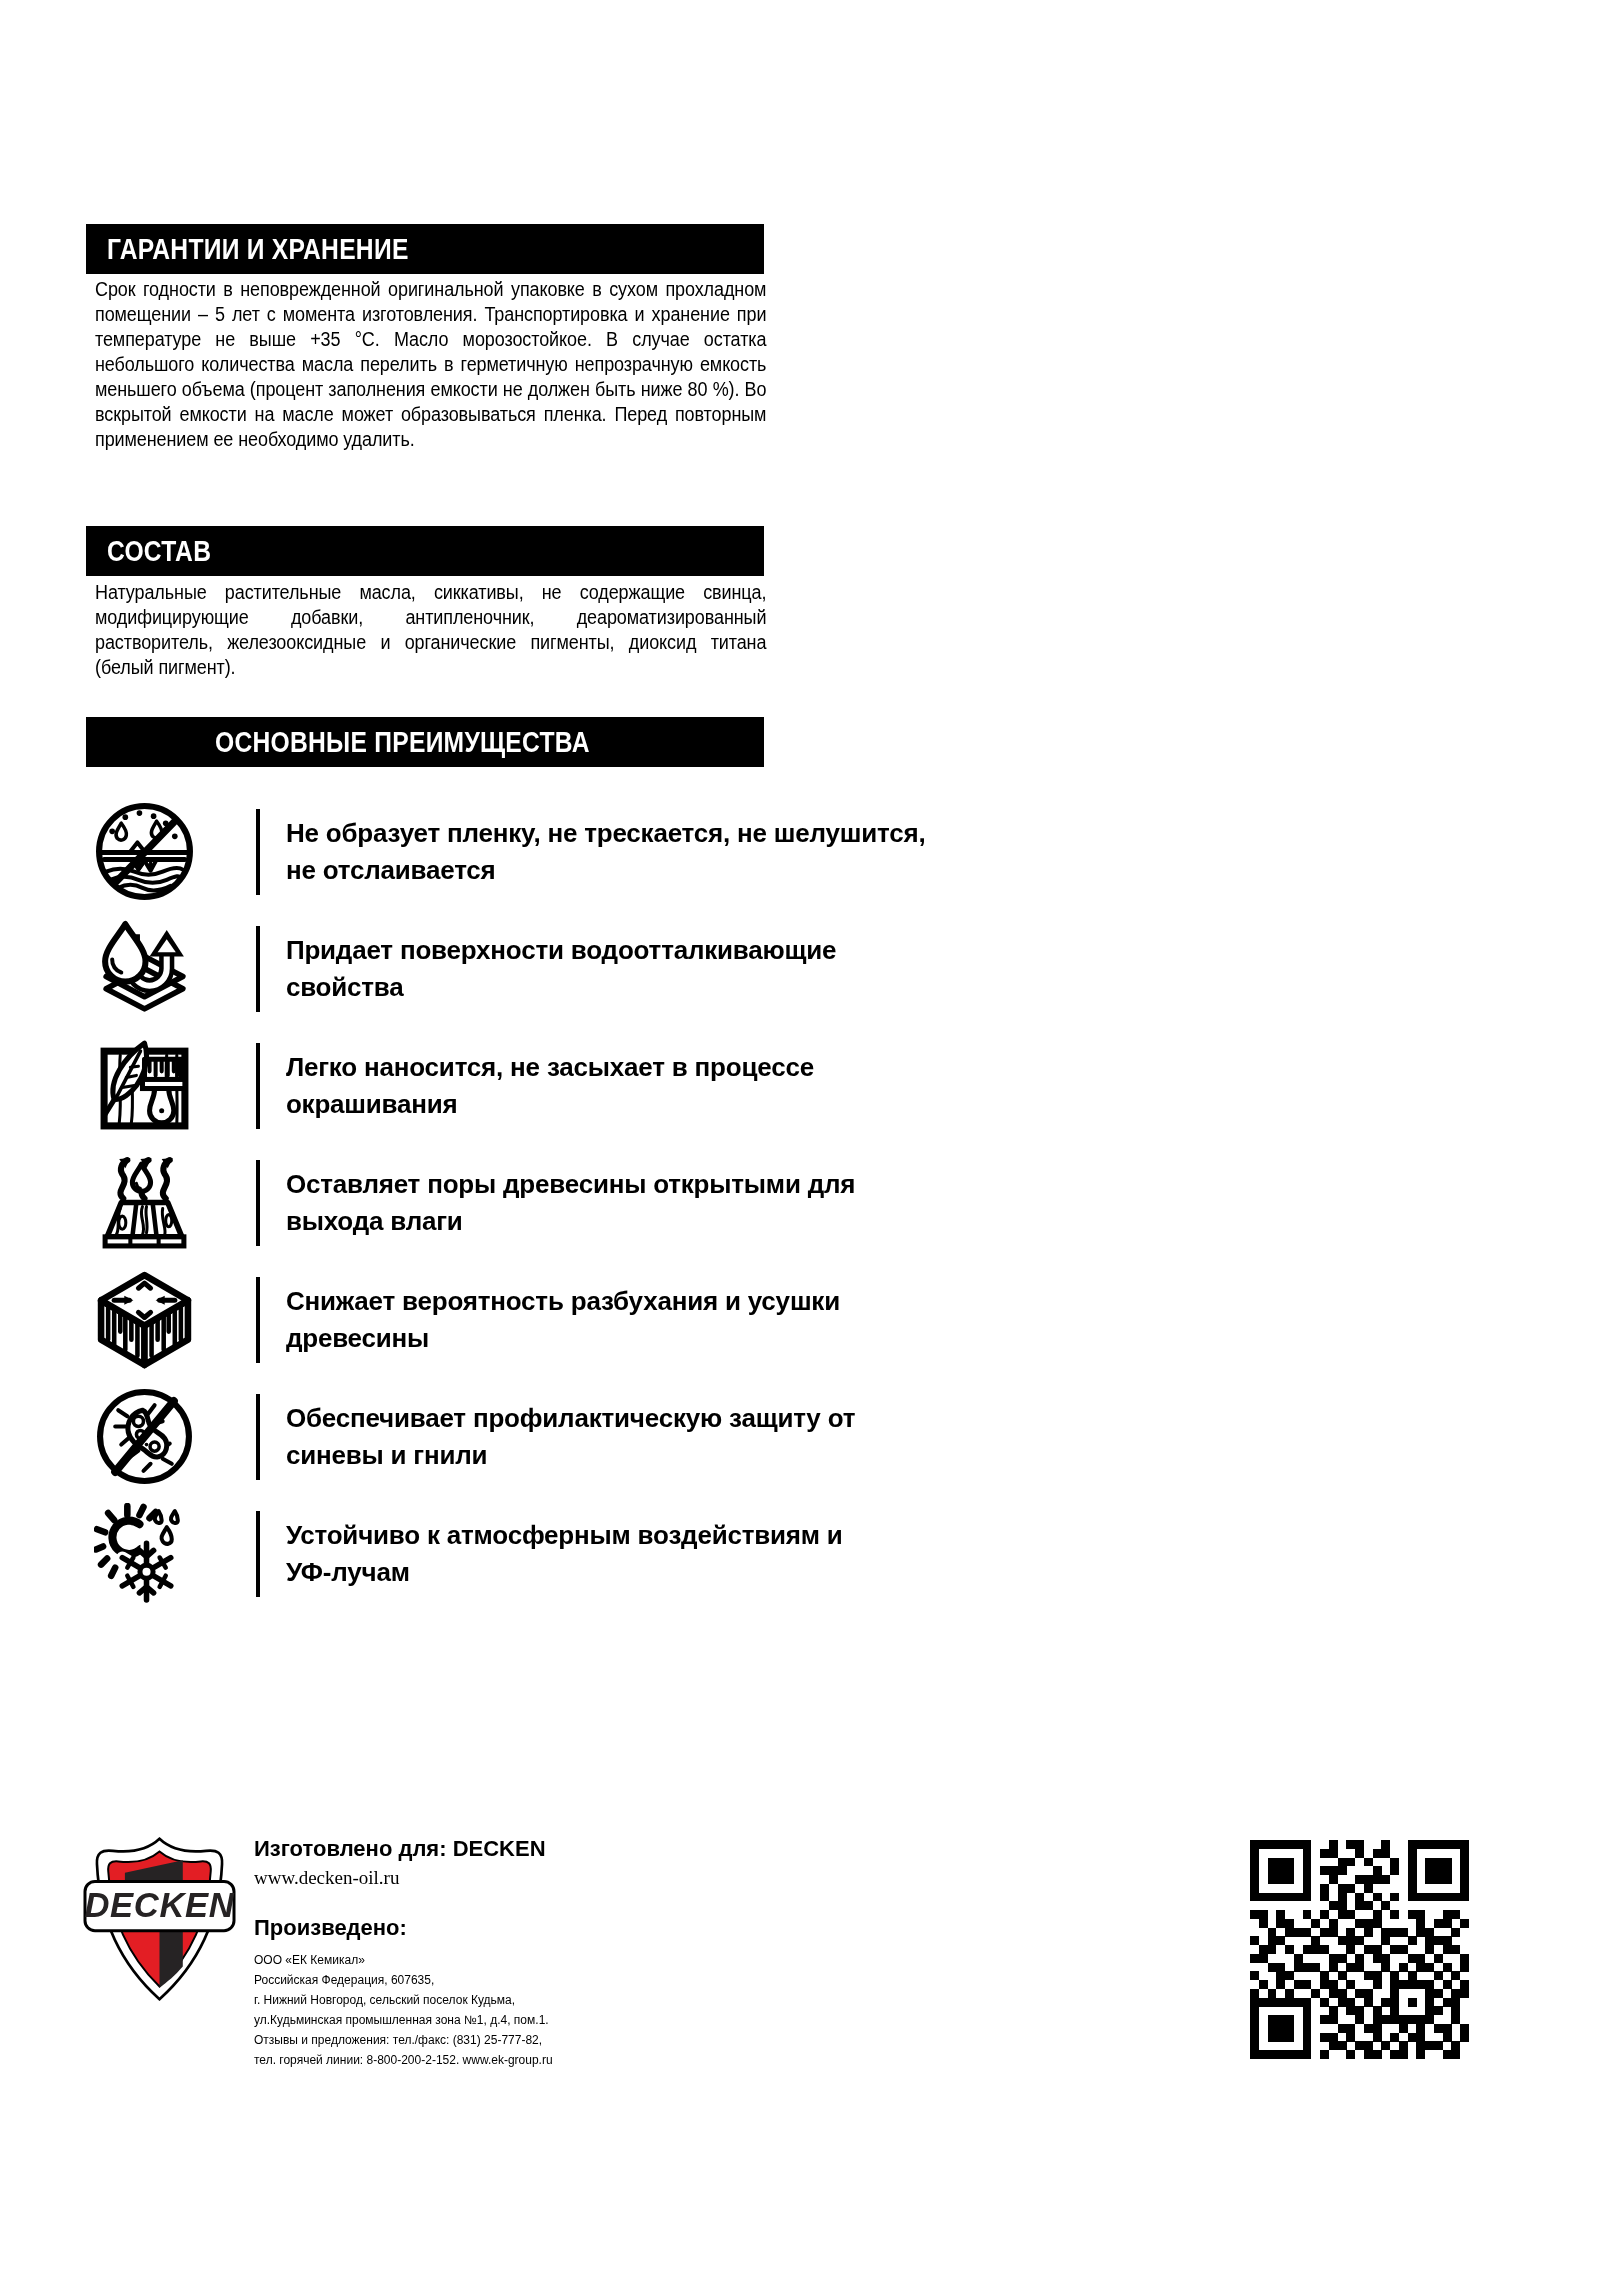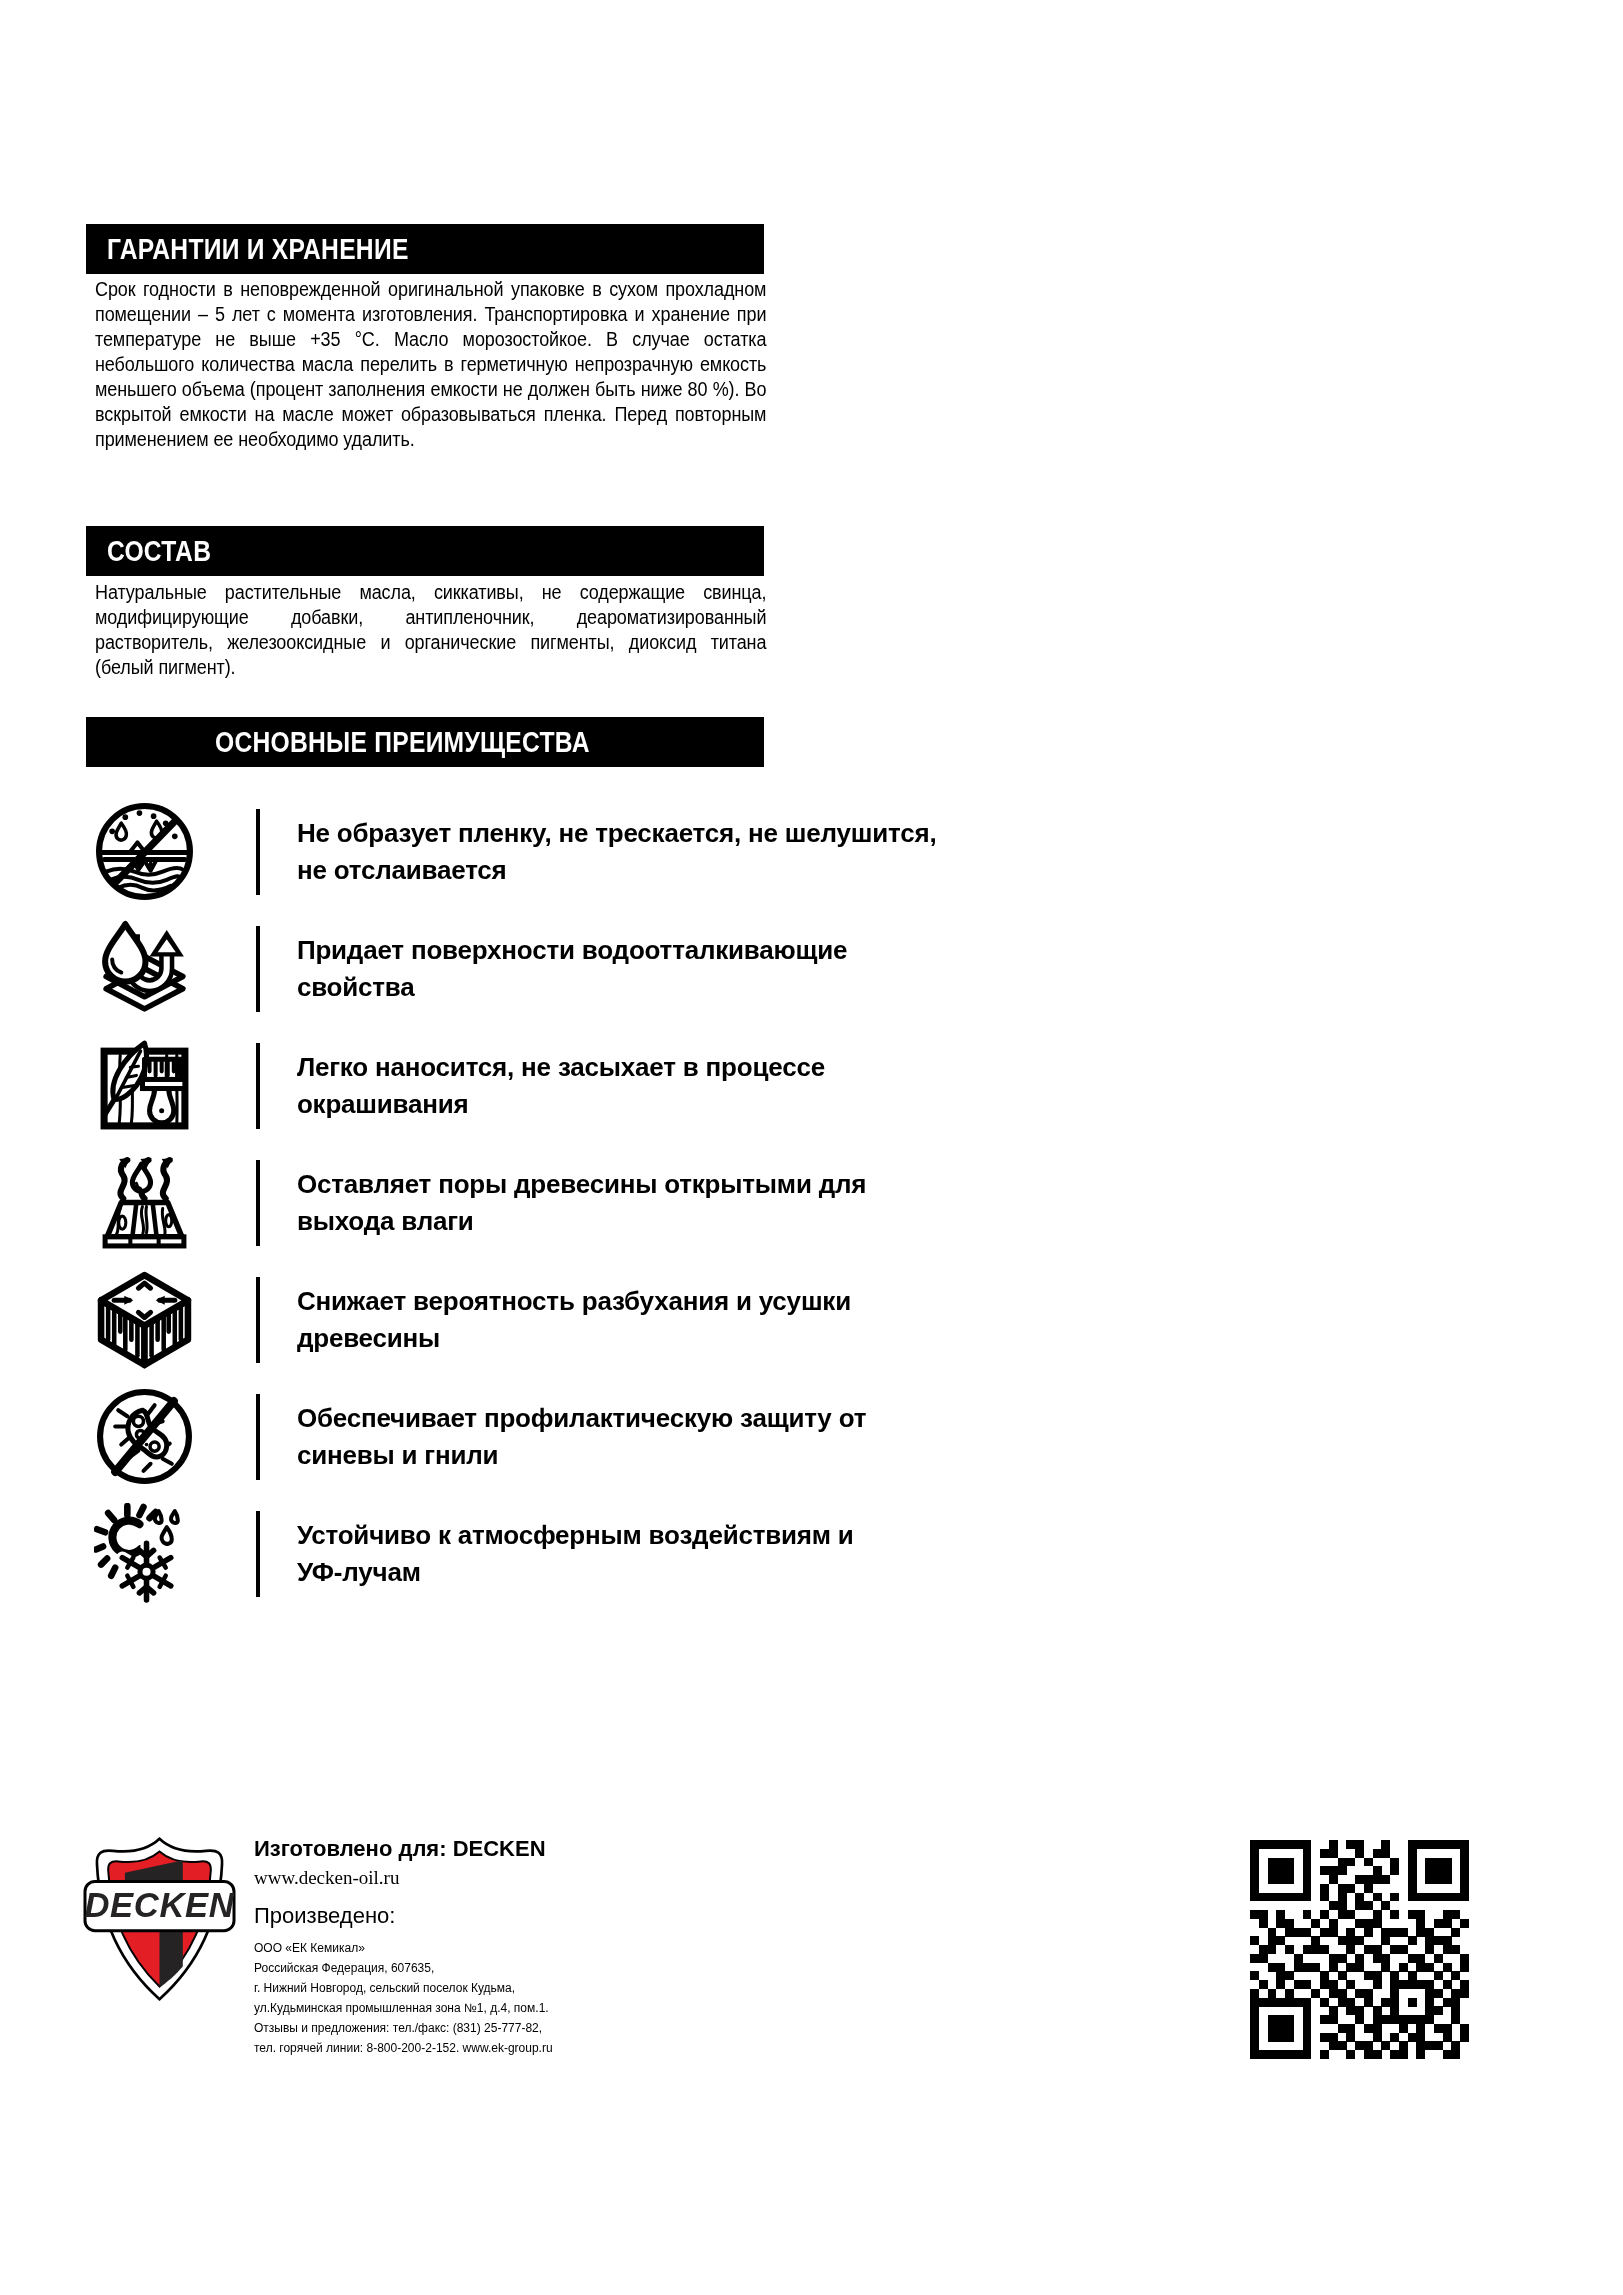--- a/index.html
+++ b/index.html
@@ -49,34 +49,34 @@
   .adv-icon-box {
     width:105px; min-width:105px; height:105px;
     display:flex; align-items:center; justify-content:center;
   }
   .adv-icon-box svg { width:101px; height:101px; display:block; }
   .adv-divider {
     width:3.9px; height:86px; background:#000000;
     margin-left:59px;
   }
   .adv-text {
-    margin-left:37px;
+    margin-left:26px;
     font-size:26px;
     font-weight:700;
     line-height:37px;
     letter-spacing:-0.2px;
     white-space:pre-line;
   }
 
   
   #logo-box { left:83px; top:1834px; width:153px; height:170px;font-style:italic; }
   #footer-text { left:254px; top:1836px; }
   .made-for { font-size:22px; font-weight:700; margin-bottom:5.2px; }
   .website  { font-size:19px;font-family:Liberation Serif, serif; }
-  .produced { font-size:22px; font-weight:400; margin-top:14px; margin-bottom:9.2px; }
+  .produced { font-size:22px; font-weight:700; margin-top:26px; margin-bottom:9.2px; }
   .addr     { font-size:12px; line-height:20px; }
   #qr-box { left:1250px; top:1840px; width:219px; height:219px; }
   #qr-box svg { width:219px; height:219px; shape-rendering:crispEdges; }
 
   .icon-stroke { fill:none; stroke:#000; stroke-linecap:round; stroke-linejoin:round; }
 </style>
 </head>
 <body>
 
 <div class="page">

